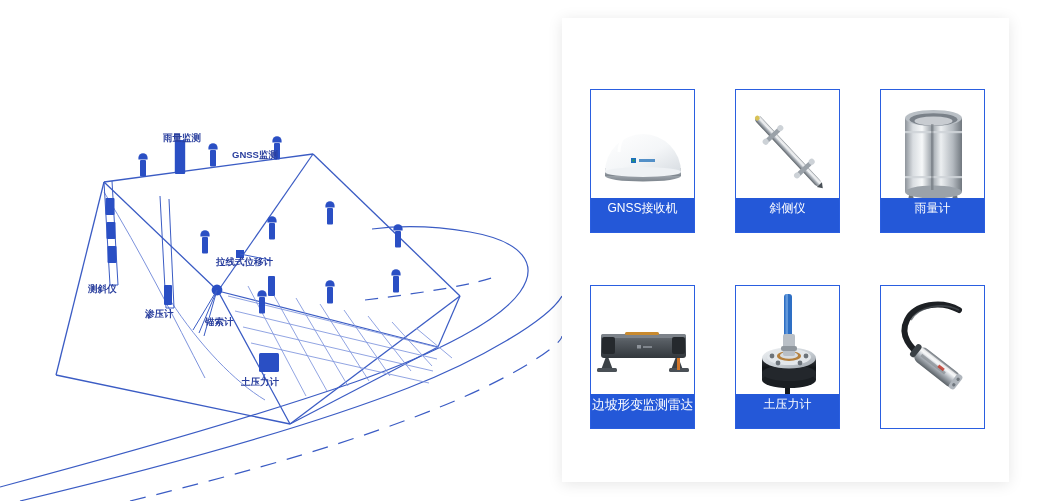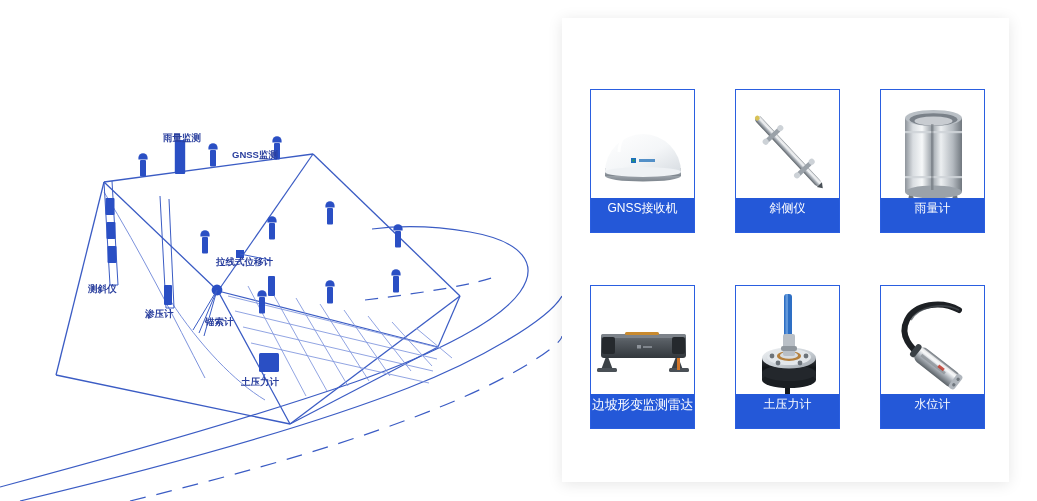--- a/index.html
+++ b/index.html
@@ -374,19 +374,18 @@
               <rect x="31" y="72" width="50" height="3" rx="1.5" fill="#ffffff" opacity="0.7"></rect>
               <rect x="36" y="77" width="30" height="3" fill="#8d939a" opacity="0.8"></rect>
               <rect x="56" y="75" width="7" height="3" fill="#c0392b" opacity="0.85"></rect>
               <rect x="76" y="70" width="7" height="17" rx="3" fill="#b0b6bd"></rect>
               <circle cx="80" cy="75" r="1.7" fill="#70777e"></circle>
               <circle cx="80" cy="82" r="1.7" fill="#70777e"></circle>
               <rect x="26" y="71" width="6" height="15" rx="3" fill="#3b4146"></rect>
             </g>
           </svg>
         </div>
-        <div class="device-label">水位计</div>
       </div>
 
     </div>
   </div>
 
 </div>
 
 </body></html>

